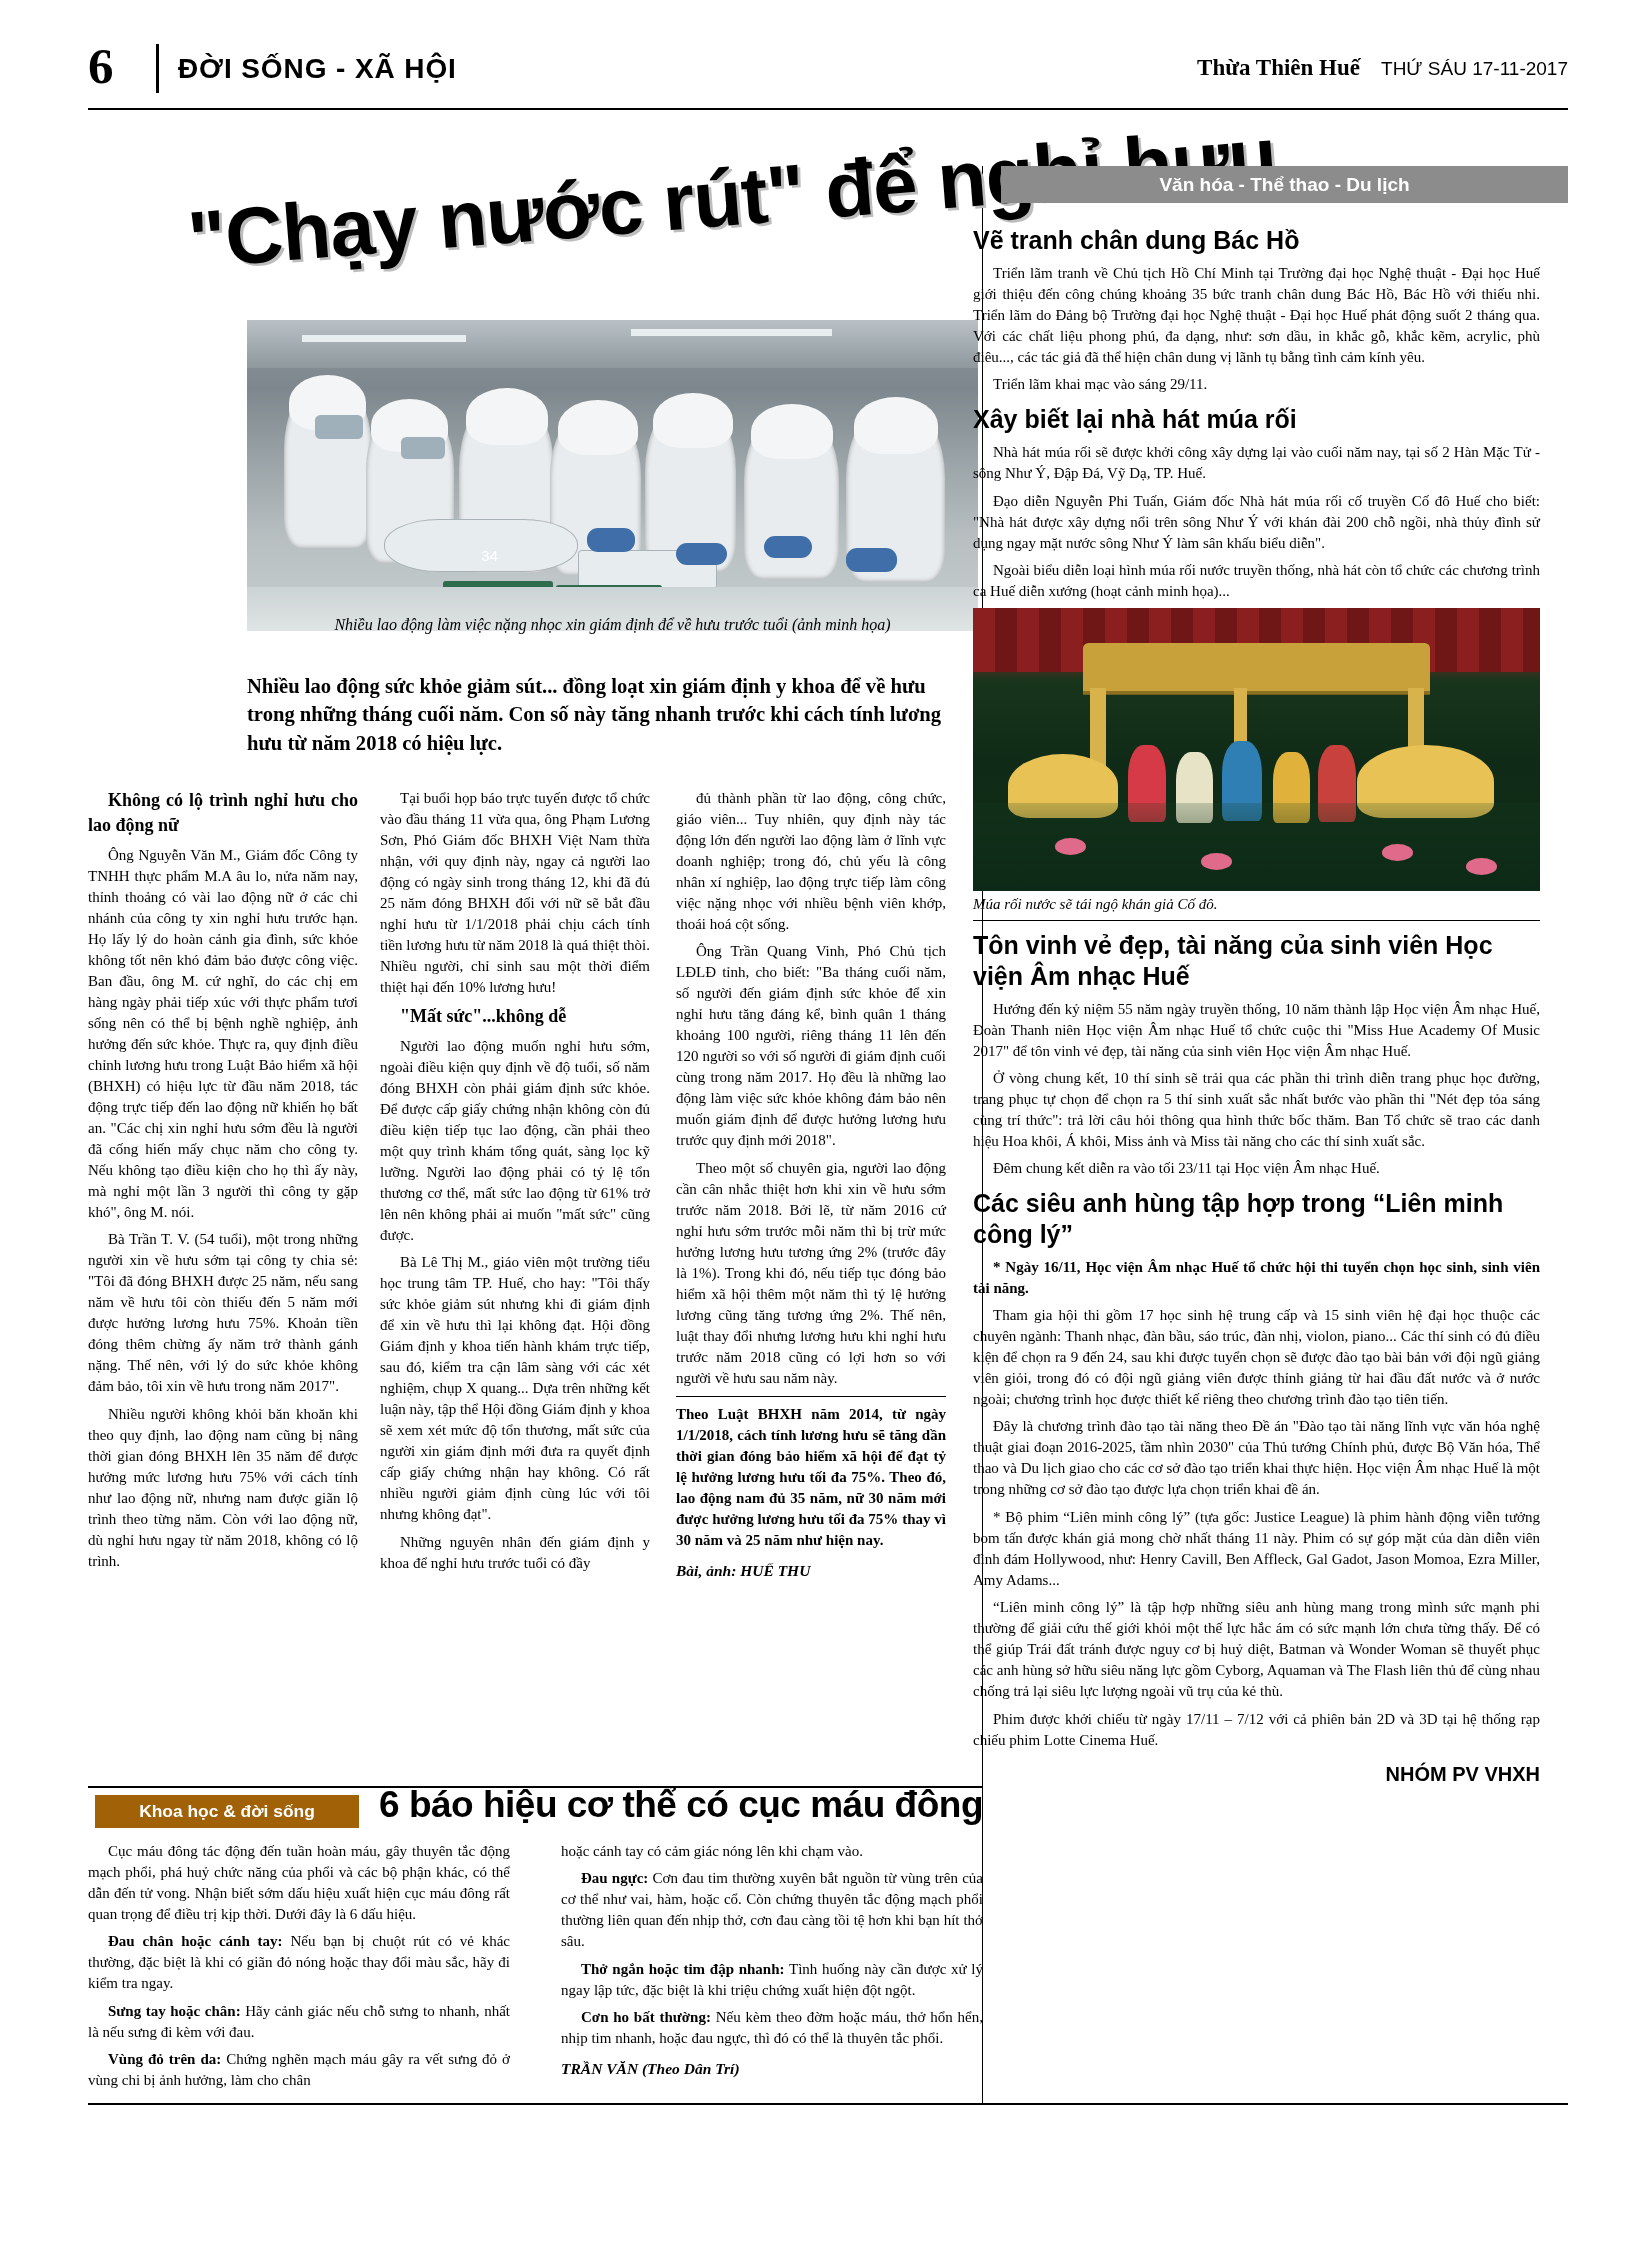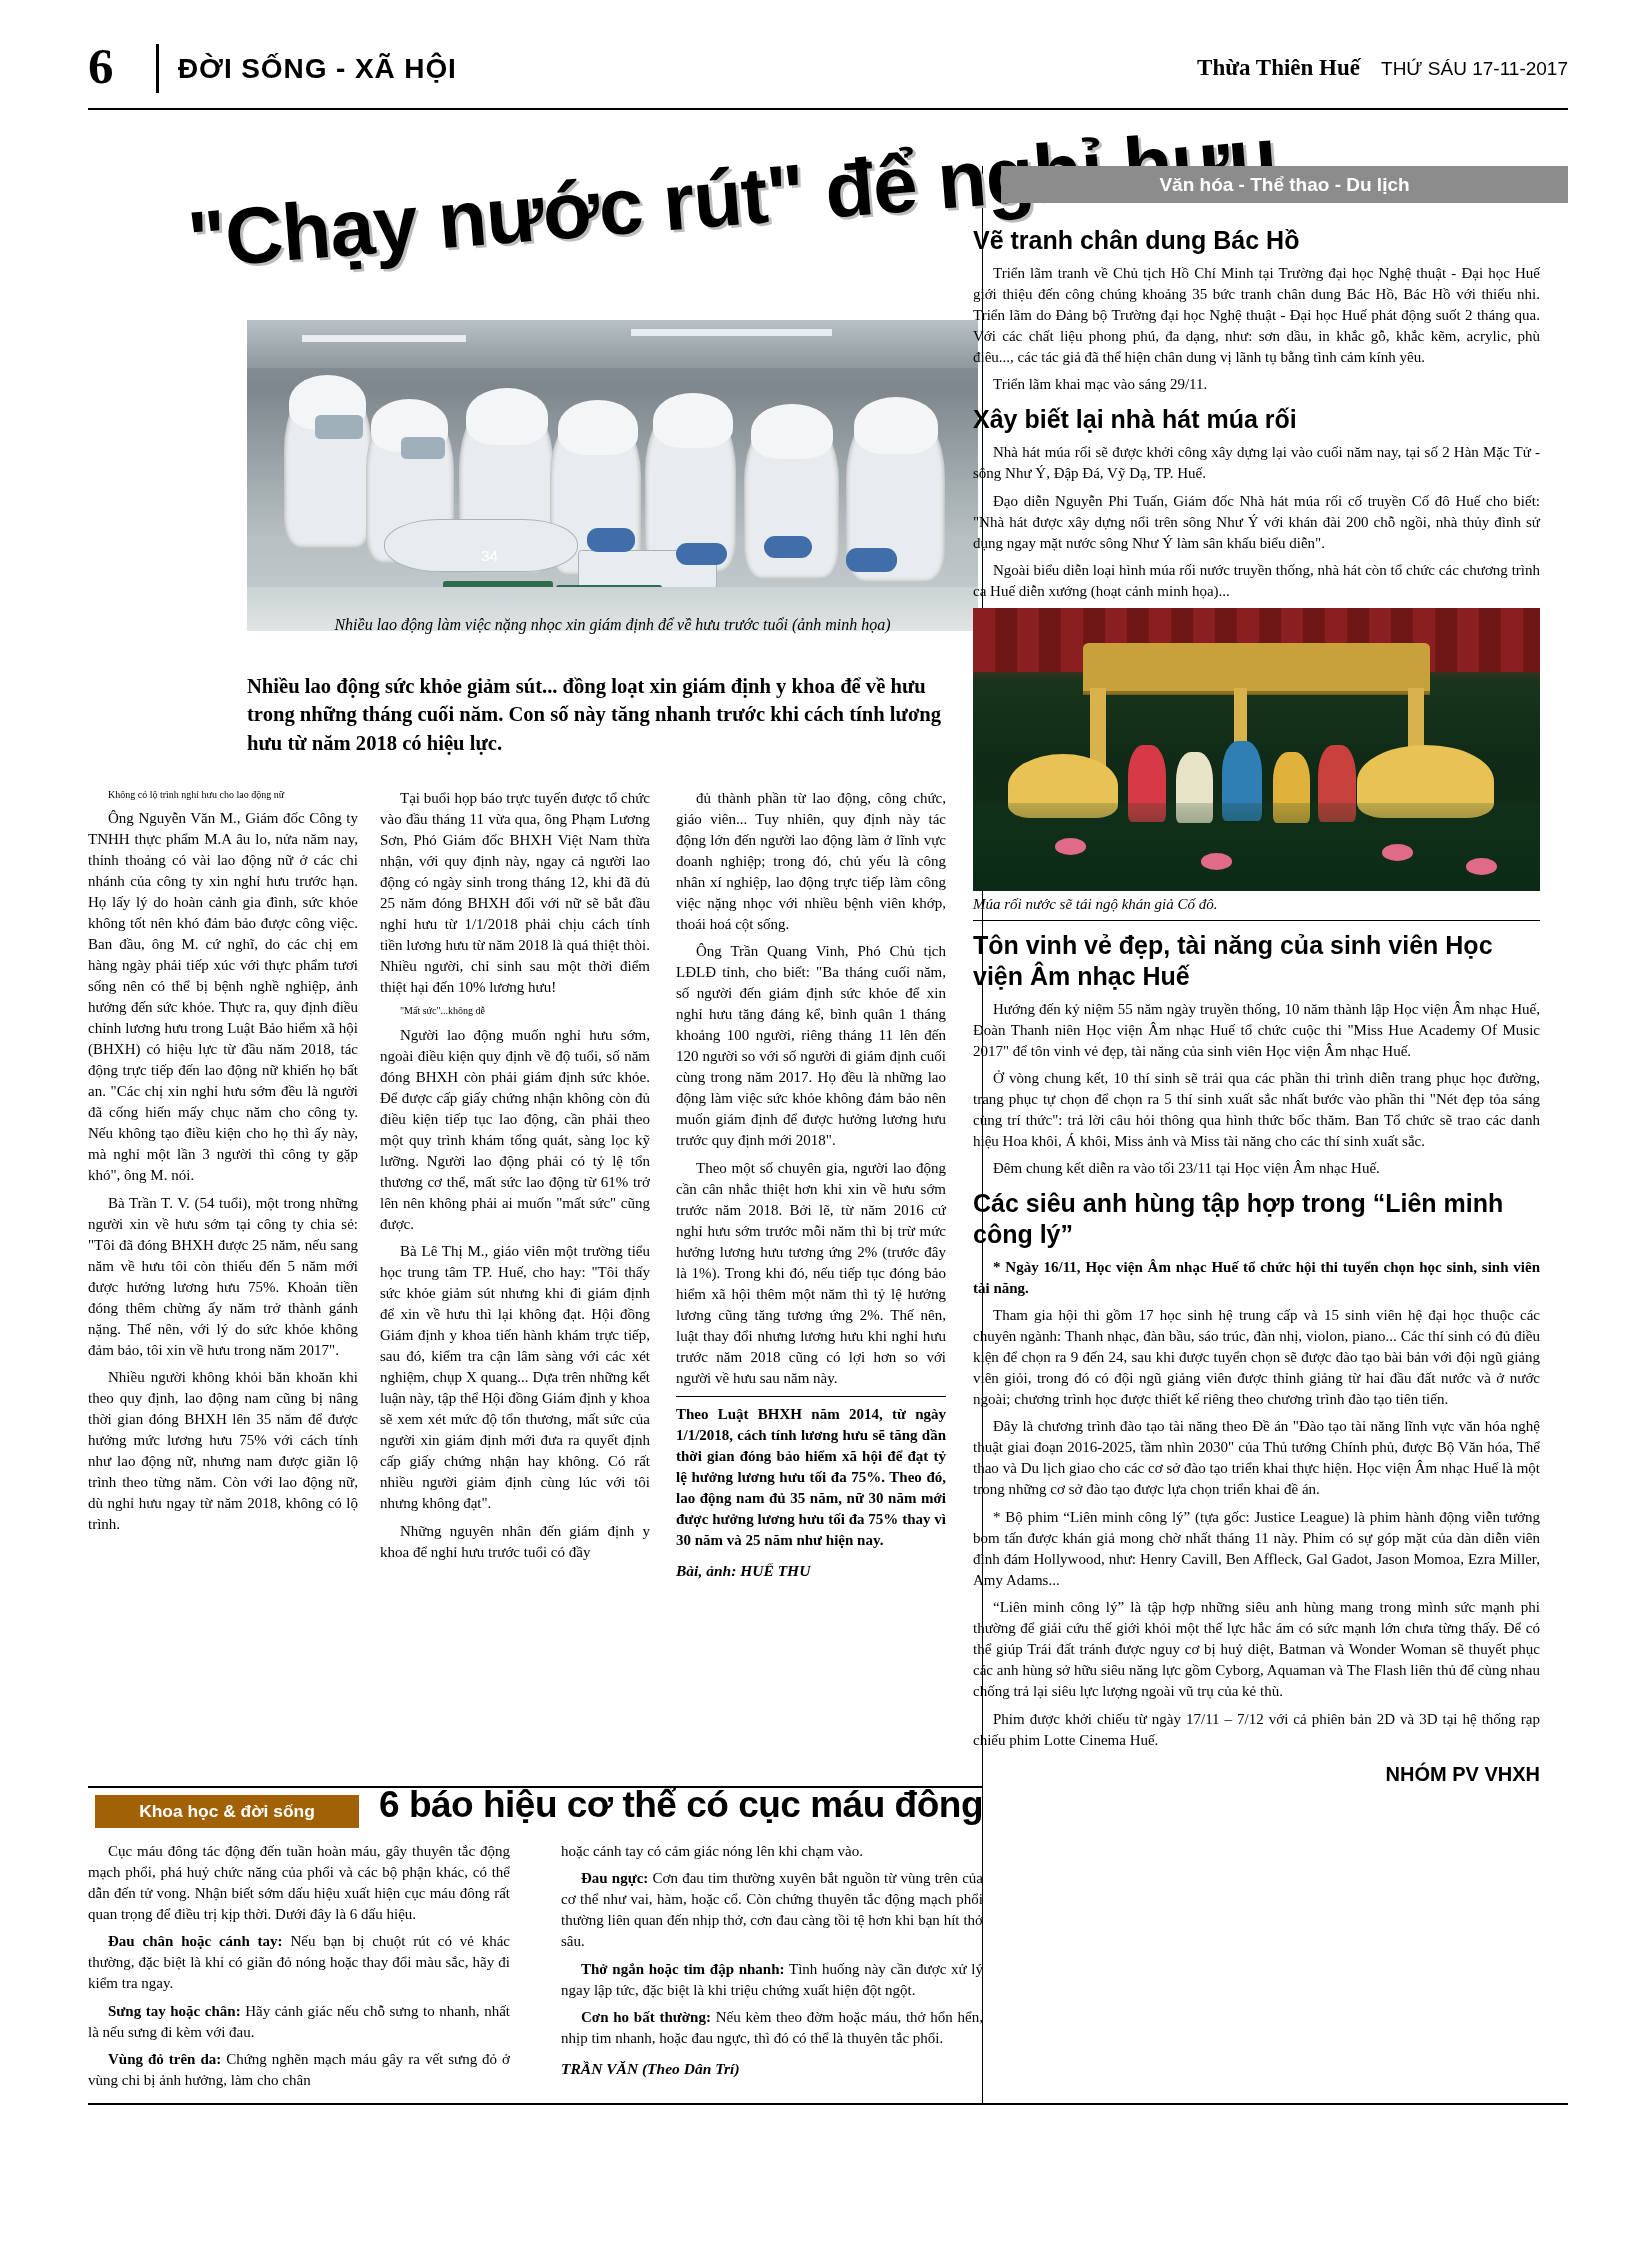--- a/index.html
+++ b/index.html
@@ -35,21 +35,21 @@
 
   .standfirst{position:absolute;left:159px;top:535px;width:731px;font-size:20.6px;font-weight:bold;line-height:1.38;}
 
   
   .cols3{position:absolute;left:0px;top:651px;width:895px;height:548px;}
   .col{position:absolute;top:0;width:270px;font-size:15px;line-height:1.40;text-align:justify;}
   .col.c1{left:0px;}
   .col.c2{left:292px;}
   .col.c3{left:588px;}
   .col p{margin:0 0 6.4px 0;text-indent:20px;}
-  .subhead{font-weight:normal;font-size:10px;margin:0 0 5.5px 0;text-indent:0;}
+  .subhead{font-weight:bold;font-size:18px;margin:0 0 5.5px 0;text-indent:0;}
   .byline{font-weight:bold;font-style:italic;font-size:15.5px;margin-top:9.1px;}
   .boxquote{border-top:1.8px solid #000;margin-top:7.3px;padding-top:7.3px;font-weight:bold;font-size:15px;line-height:1.40;text-align:justify;}
 
   
   .bottom-rule{position:absolute;left:88px;top:1786px;width:895px;height:1.8px;background:#000;}
   .tagbox{position:absolute;left:95px;top:1795px;width:264px;height:33px;background:#a16207;}
   .tagbox span{color:#fff;font-family:"Liberation Sans",sans-serif;font-weight:bold;font-size:17.4px;line-height:33px;display:block;text-align:center;}
   .bot-title{position:absolute;left:338px;top:1784px;width:645px;font-family:"Liberation Sans",sans-serif;font-weight:bold;font-size:37px;text-align:right;letter-spacing:-0.5px;}
   .bot-cols{position:absolute;left:88px;top:1841px;width:895px;}
   .bcol{position:absolute;top:0;width:422px;font-size:15px;line-height:1.40;text-align:justify;}

